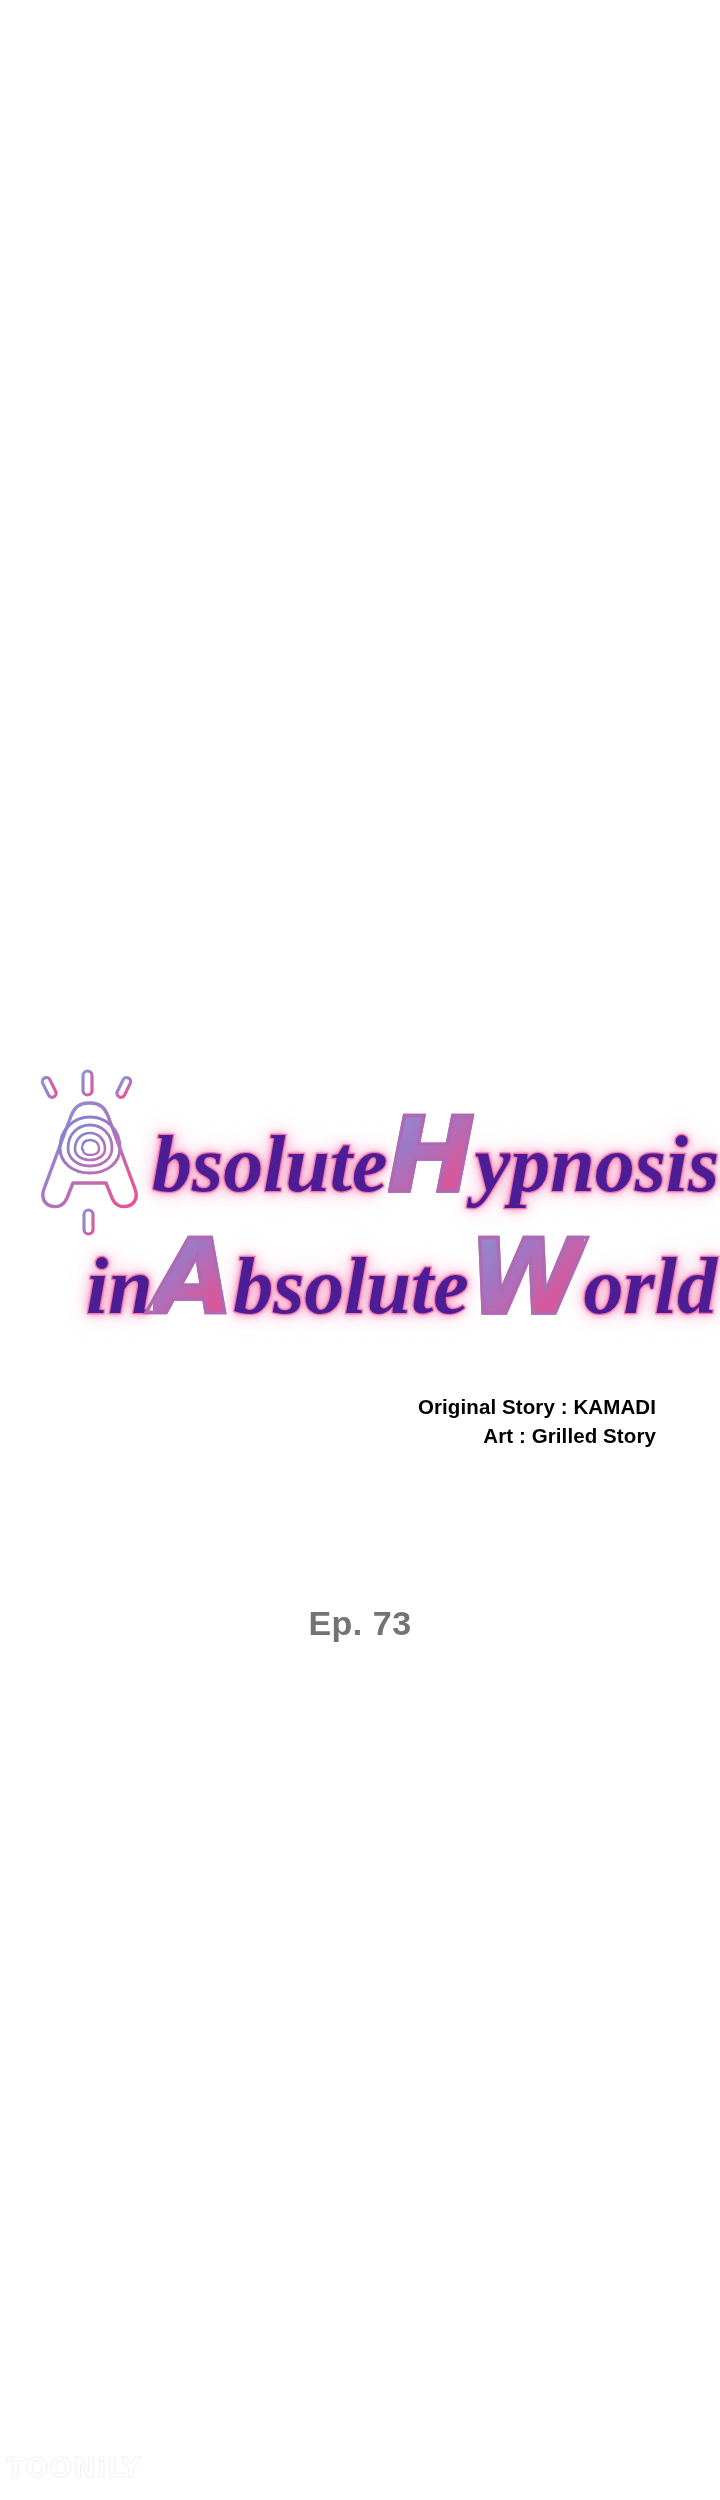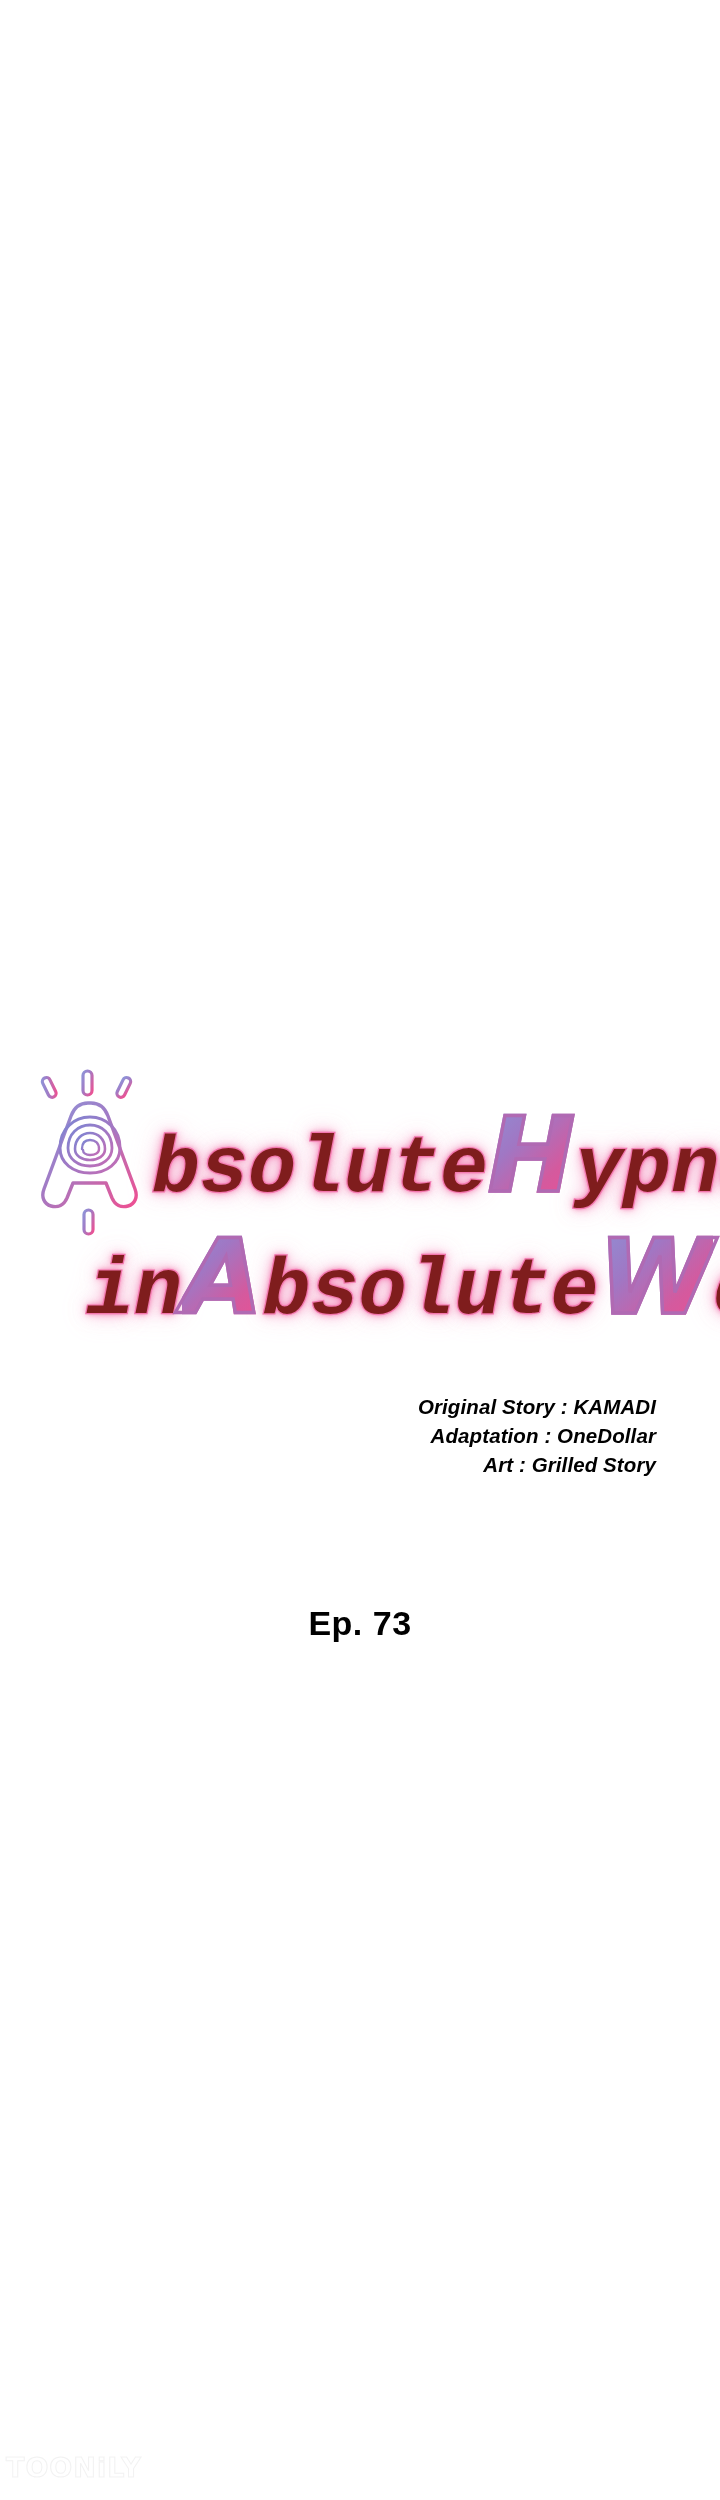--- a/index.html
+++ b/index.html
@@ -58,25 +58,25 @@
     background-image: linear-gradient(135deg, #8f8fd4 0%, #a077c4 35%, #d45a9e 70%, #ee4f92 100%);
     -webkit-background-clip: text;
     background-clip: text;
     -webkit-text-stroke: 3.4px #b06ab3;
     text-shadow: none;
   }
 
   
   .glyph-soft {
     display: inline-block;
-    font-family: Liberation Mono, monospace;
+    font-family: Liberation Serif, serif;
     font-weight: 700;
     font-style: italic;
     line-height: 1;
-    color: #7f1d1d;
+    color: #4c1d95;
     -webkit-text-stroke: 2.4px #f06ba8;
     paint-order: stroke fill;
     text-shadow:
       0 0 4px rgba(244,120,175,0.95),
       0 0 9px rgba(244,120,175,0.80),
       0 0 17px rgba(246,146,192,0.62),
       0 0 28px rgba(249,184,214,0.45);
   }       
   .size-cap  { font-size: 104px; }
   .size-low  { font-size: 80px;  }
@@ -96,32 +96,31 @@
     left: 0;
     top: 1392px;
     width: 656px;
     text-align: right;
     color: #000000;
     font-family: "Liberation Sans", sans-serif;
     font-weight: 700;
     font-size: 20.5px;
     line-height: 29px;
     letter-spacing: 0.1px;
-    font-style: italic;
   }
   .credits div { white-space: nowrap; }
 
   
   .episode {
     position: absolute;
     left: 0;
     top: 1602px;
     width: 720px;
     text-align: center;
-    color: #000000;
+    color: #737373;
     font-family: "Liberation Sans", sans-serif;
     font-weight: 700;
     font-size: 34px;
     line-height: 42px;
     letter-spacing: 0.5px;
   }
 
   
   .watermark {
     position: absolute;
@@ -218,21 +217,20 @@
       <span class="glyph-soft size-low">in </span>
       <span class="glyph-outline size-cap">A</span>
       <span class="glyph-soft size-low">bsolute </span>
       <span class="glyph-outline size-cap">W</span>
       <span class="glyph-soft size-low">orld</span>
     </div>
   </div>
 
   <div class="credits">
     <div>Original Story : KAMADI</div>
-    <div>Adaptation : OneDollar</div>
     <div>Art : Grilled Story</div>
   </div>
 
   <div class="episode">Ep. 73</div>
 
   <div class="watermark">TOONiLY</div>
 
 </div>
 
 </body></html>

